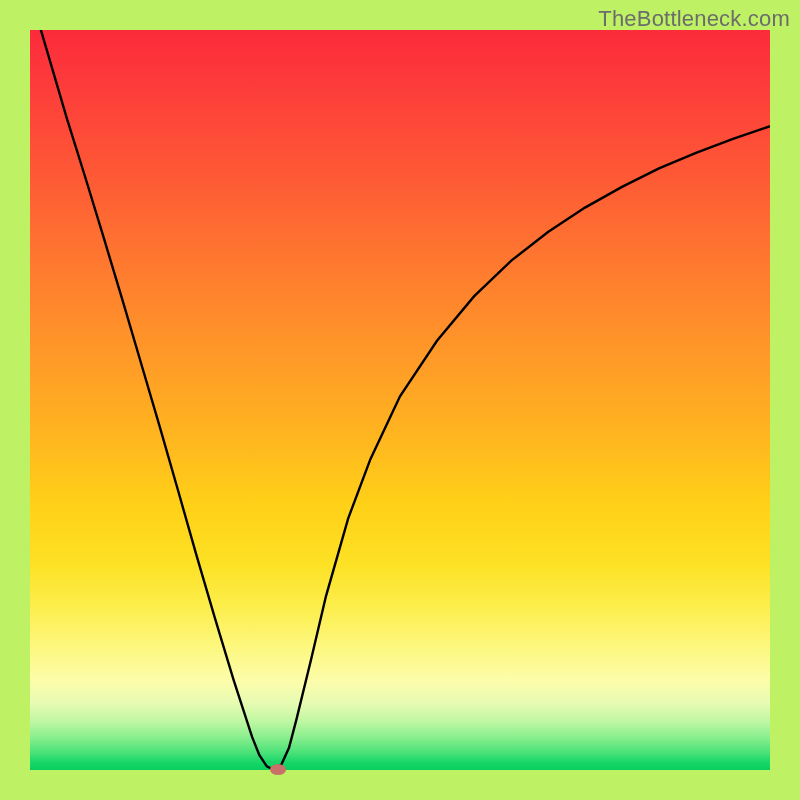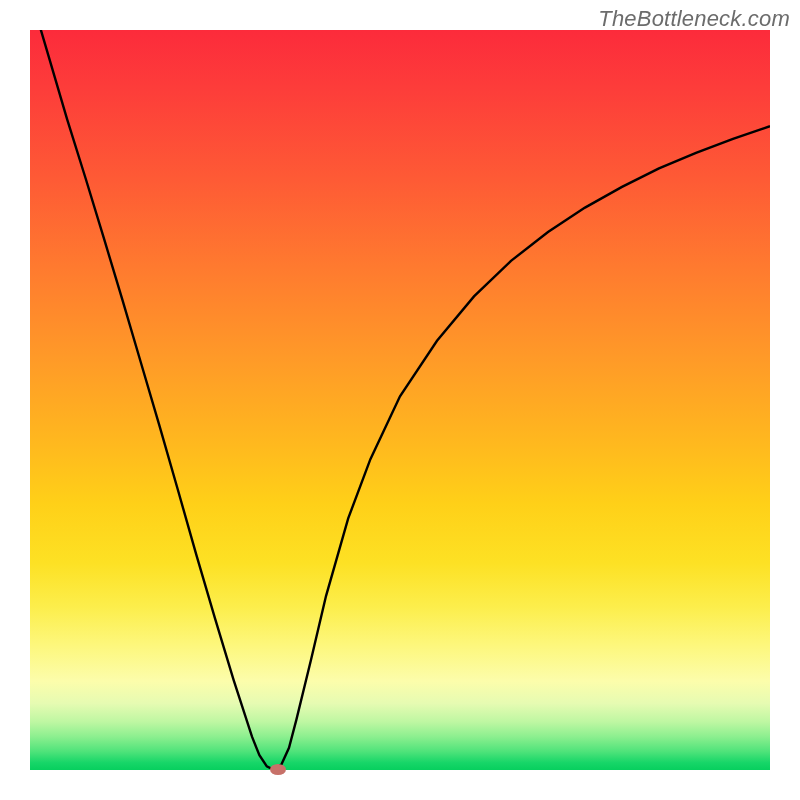--- a/index.html
+++ b/index.html
@@ -8,22 +8,21 @@
     width: 800px;
     height: 800px;
     background: #000;
     overflow: hidden;
     font-family: Arial, Helvetica, sans-serif;
   }
   .frame {
     position: relative;
     width: 800px;
     height: 800px;
-    background: #ffffff;
-    font-style: italic;
+    background: #bef264;
   }
   .plot {
     position: absolute;
     left: 30px;
     top: 30px;
     width: 740px;
     height: 740px;
     
     background: linear-gradient(
       to bottom,

